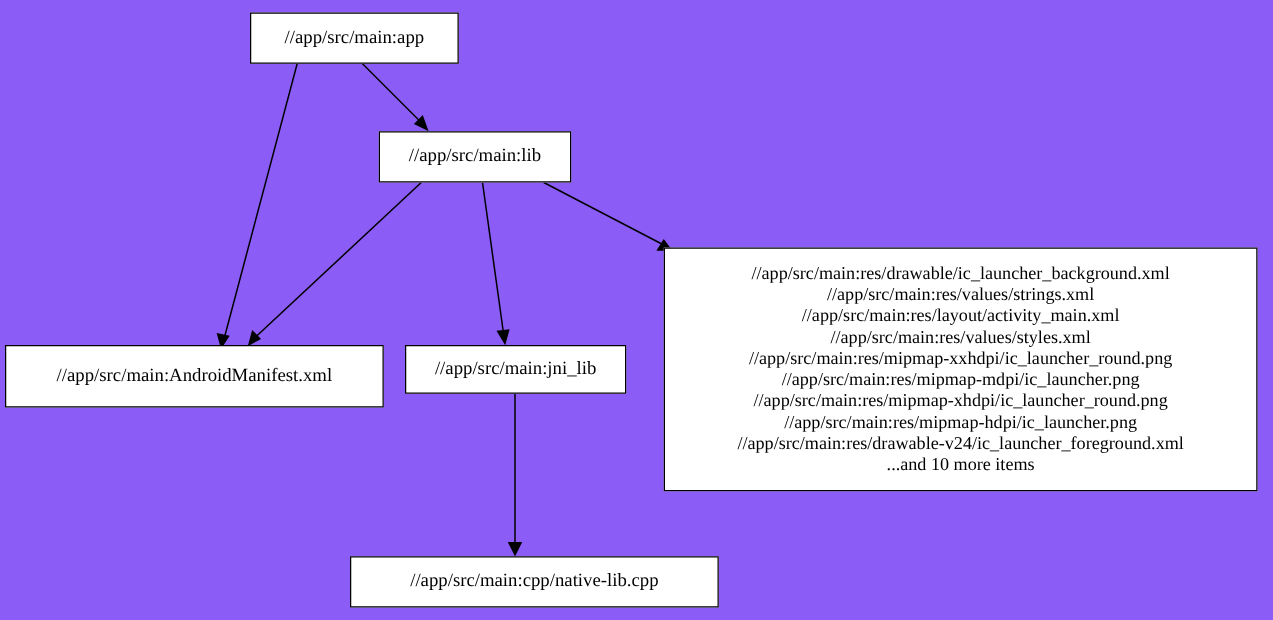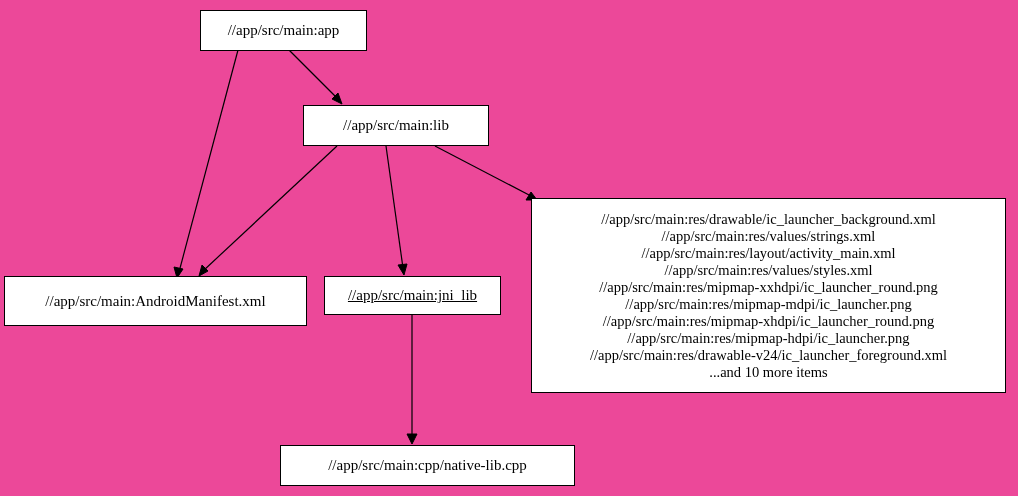--- a/index.html
+++ b/index.html
@@ -4,21 +4,21 @@
 <style>
   html, body {
     margin: 0;
     padding: 0;
     background: #ffffff;
   }
   #canvas {
     position: relative;
     width: 1018px;
     height: 496px;
-    background: #ec4899;
+    background: #8b5cf6;
     font-family: "Liberation Serif", serif;
     overflow: hidden;
   }
   .node {
     position: absolute;
     box-sizing: border-box;
     border: 1px solid #000000;
     background: #ffffff;
     display: flex;
     align-items: center;
@@ -89,29 +89,29 @@
     <g>
       <path d="M 412,315 L 412,437"></path>
       <polygon points="412,444 407,434 417,434"></polygon>
     </g>
   </svg>
 
   <div class="node" style="left:200px; top:10px; width:167px; height:41px;">
     <span>//app/src/main:app</span>
   </div>
 
-  <div class="node" style="left:303px; top:105px; width:186px; height:41px;">
+  <div class="node" style="left:303px; top:105px; width:154px; height:41px;">
     <span>//app/src/main:lib</span>
   </div>
 
   <div class="node" style="left:4px; top:276px; width:303px; height:50px;">
     <span>//app/src/main:AndroidManifest.xml</span>
   </div>
 
-  <div class="node" style="left:324px; top:276px; width:177px; height:39px;text-decoration:underline;">
+  <div class="node" style="left:324px; top:276px; width:177px; height:39px;">
     <span>//app/src/main:jni_lib</span>
   </div>
 
   <div class="node multiline" style="left:531px; top:198px; width:475px; height:195px;">
     <span>//app/src/main:res/drawable/ic_launcher_background.xml
 //app/src/main:res/values/strings.xml
 //app/src/main:res/layout/activity_main.xml
 //app/src/main:res/values/styles.xml
 //app/src/main:res/mipmap-xxhdpi/ic_launcher_round.png
 //app/src/main:res/mipmap-mdpi/ic_launcher.png

